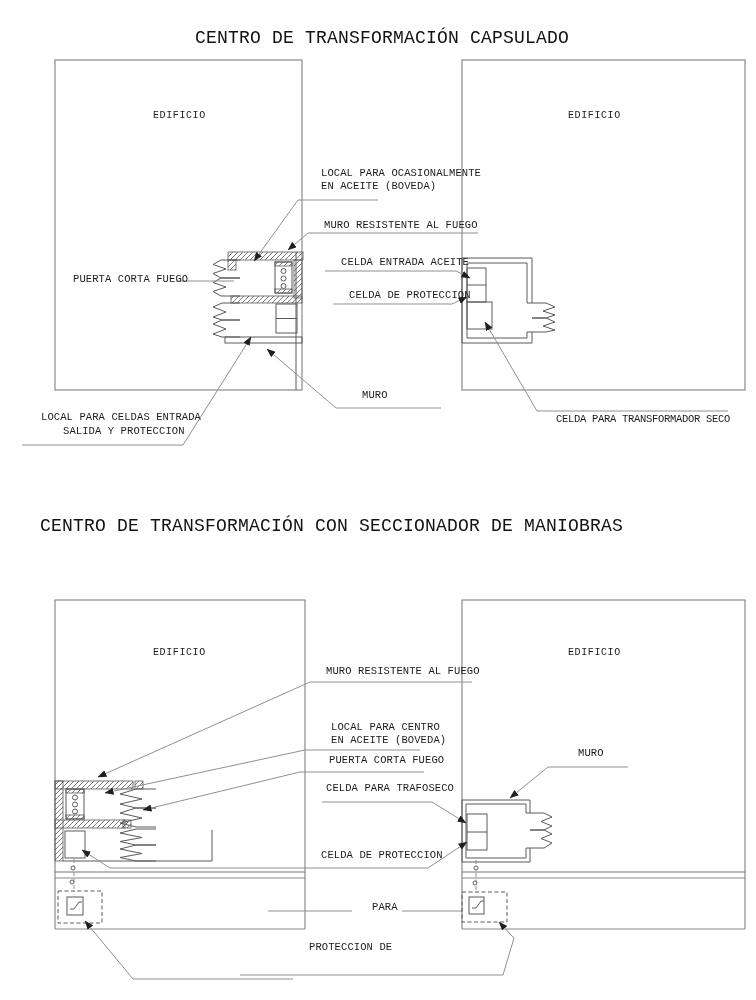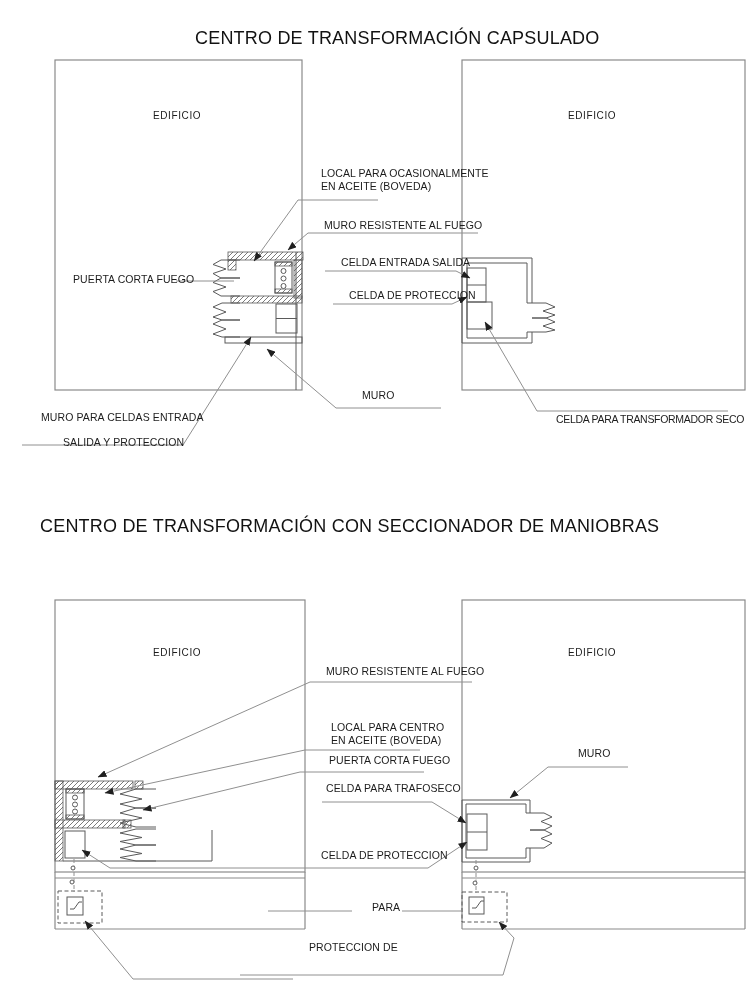--- a/index.html
+++ b/index.html
@@ -1,17 +1,17 @@
 <!DOCTYPE html>
 <html style="--background: #ffffff; --line: #8a8a8a; --detail: #5a5a5a; --leader: #909090; --arrow: #1f1f1f; --text: #1c1c1c;"><head>
 <meta charset="utf-8">
 <style>
   html,body{margin:0;padding:0;background:#fff;}
   .canvas{position:relative;width:756px;height:1000px;background:var(--background,#fff);
-          font-family:Liberation Sans, sans-serif;overflow:hidden;}
+          font-family:Liberation Mono, monospace;overflow:hidden;}
   svg.linework{position:absolute;left:0;top:0;}
   .lbl{position:absolute;font-size:10.5px;line-height:13px;color:var(--text,#1c1c1c);
        white-space:nowrap;letter-spacing:.1px;padding-left:16px;}
   .ed{font-size:10px;letter-spacing:.6px;}
   .ttl{position:absolute;font-size:18px;line-height:20px;color:#121212;white-space:nowrap;
        letter-spacing:.2px;}
   .ln{stroke:var(--line,#8a8a8a);fill:none;stroke-width:1.2;}
   .dk{stroke:var(--detail,#5a5a5a);fill:none;stroke-width:1;}
   .hz{fill:url(#hatch);stroke:var(--detail,#5a5a5a);stroke-width:.8;}
   .ld{stroke:var(--leader,#909090);fill:none;stroke-width:1;}
@@ -196,25 +196,25 @@
 </svg>
 
 <div class="ttl" style="left:195px;top:28px">CENTRO DE TRANSFORMACIÓN CAPSULADO</div>
 
 <div class="lbl ed" style="left:137px;top:109px">EDIFICIO</div>
 <div class="lbl ed" style="left:552px;top:109px">EDIFICIO</div>
 
 <div class="lbl" style="left:305px;top:167px">LOCAL PARA OCASIONALMENTE</div>
 <div class="lbl" style="left:305px;top:180px">EN ACEITE (BOVEDA)</div>
 <div class="lbl" style="left:308px;top:219px">MURO RESISTENTE AL FUEGO</div>
-<div class="lbl" style="left:325px;top:256px">CELDA ENTRADA SALIDA</div>
+<div class="lbl" style="left:325px;top:256px">CELDA ENTRADA ACEITE</div>
 <div class="lbl" style="left:333px;top:289px">CELDA DE PROTECCION</div>
 <div class="lbl" style="left:57px;top:273px">PUERTA CORTA FUEGO</div>
-<div class="lbl" style="left:25px;top:411px">MURO PARA CELDAS ENTRADA</div>
-<div class="lbl" style="left:47px;top:436px">SALIDA Y PROTECCION</div>
+<div class="lbl" style="left:25px;top:411px">LOCAL PARA CELDAS ENTRADA</div>
+<div class="lbl" style="left:47px;top:425px">SALIDA Y PROTECCION</div>
 <div class="lbl" style="left:346px;top:389px">MURO</div>
 <div class="lbl" style="left:540px;top:413px;letter-spacing:-0.3px">CELDA PARA TRANSFORMADOR SECO</div>
 
 <div class="ttl" style="left:40px;top:516px">CENTRO DE TRANSFORMACIÓN CON SECCIONADOR DE MANIOBRAS</div>
 
 <div class="lbl ed" style="left:137px;top:646px">EDIFICIO</div>
 <div class="lbl ed" style="left:552px;top:646px">EDIFICIO</div>
 
 <div class="lbl" style="left:310px;top:665px">MURO RESISTENTE AL FUEGO</div>
 <div class="lbl" style="left:315px;top:721px">LOCAL PARA CENTRO</div>

